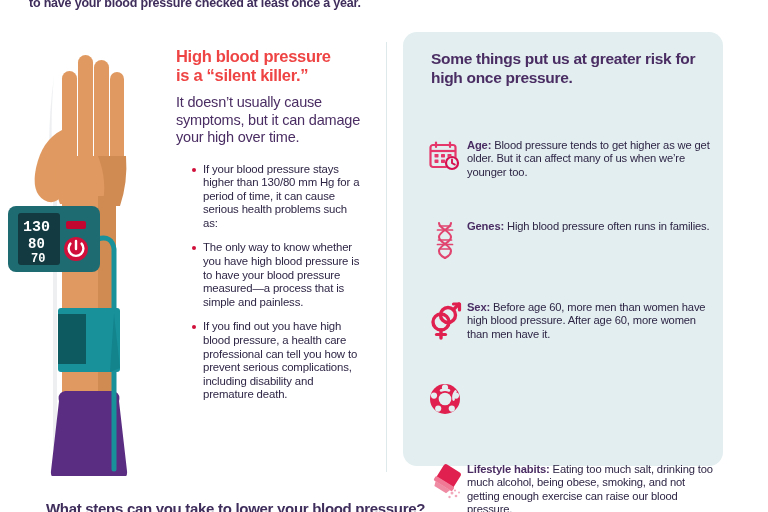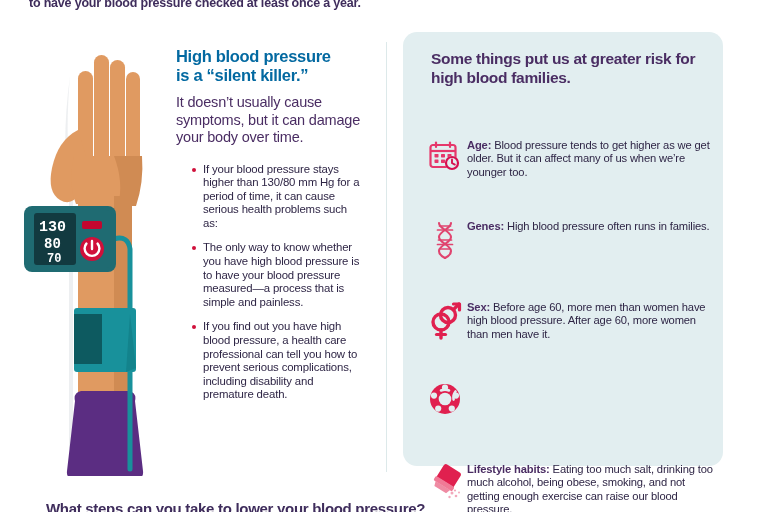--- a/index.html
+++ b/index.html
@@ -41,41 +41,41 @@
     left: 386px;
     top: 42px;
     width: 1px;
     height: 430px;
     background: #dde9ea;
   }
 
   
   .illus {
     position: absolute;
-    left: 18px;
+    left: 2px;
     top: 46px;
     width: 152px;
     height: 430px;
     text-align: right;
   }
   .illus svg { display: block; }
 
   
   .mid-col {
     position: absolute;
     left: 176px;
     top: 47px;
     width: 200px;
   }
   .mid-title {
     font-size: 16.5px;
     font-weight: bold;
     line-height: 19px;
     letter-spacing: -0.3px;
-    color: #0369a1;
+    color: #ef4444;
     margin: 0 0 9px 0;
   }
   .mid-sub {
     font-size: 14.5px;
     line-height: 17.5px;
     letter-spacing: -0.2px;
     color: #4a2d63;
     margin: 0 0 13px 0;
   }
   .bullets { margin: 16px; padding: 0; list-style: none; }
@@ -252,33 +252,33 @@
         <path d="M68.4 197.6 a7.4 7.4 0 1 0 11.2 0" stroke="#ffffff" stroke-width="2.4" fill="none" stroke-linecap="round"></path>
       </g>
     </svg>
   </div>
 
   <div class="mid-col">
     <div class="mid-title">
       <span>High blood pressure</span><br>
       <span>is a “silent killer.”</span>
     </div>
-    <div class="mid-sub">It doesn’t usually cause symptoms, but it can damage your body over time.</div>
+    <div class="mid-sub">It doesn’t usually cause symptoms, but it can damage your high over time.</div>
 
     <ul class="bullets">
       <li class="bullet">
         <span>If your blood pressure stays higher than 130/80 mm Hg for a period of time, it can cause serious health problems such as:</span>
       </li>
       <li class="bullet">The only way to know whether you have high blood pressure is to have your blood pressure measured—a process that is simple and painless.</li>
       <li class="bullet">If you find out you have high blood pressure, a health care professional can tell you how to prevent serious complications, including disability and premature death.</li>
     </ul>
   </div>
 
   <div class="panel">
-    <div class="panel-title">Some things put us at greater risk for high blood families.</div>
+    <div class="panel-title">Some things put us at greater risk for high once pressure.</div>
 
     <div class="risk-list">
 
       <div class="risk">
         <div class="risk-icon">
           <svg width="34" height="34" viewBox="0 0 34 34" xmlns="http://www.w3.org/2000/svg">
             <rect x="2.5" y="6" width="25" height="22" rx="2.5" fill="none" stroke="#e6376b" stroke-width="2.2"></rect>
             <path d="M2.5 12 H27.5" stroke="#e6376b" stroke-width="2.2"></path>
             <path d="M8 3.5 V8" stroke="#e6376b" stroke-width="2.2" stroke-linecap="round"></path>
             <path d="M22 3.5 V8" stroke="#e6376b" stroke-width="2.2" stroke-linecap="round"></path>

